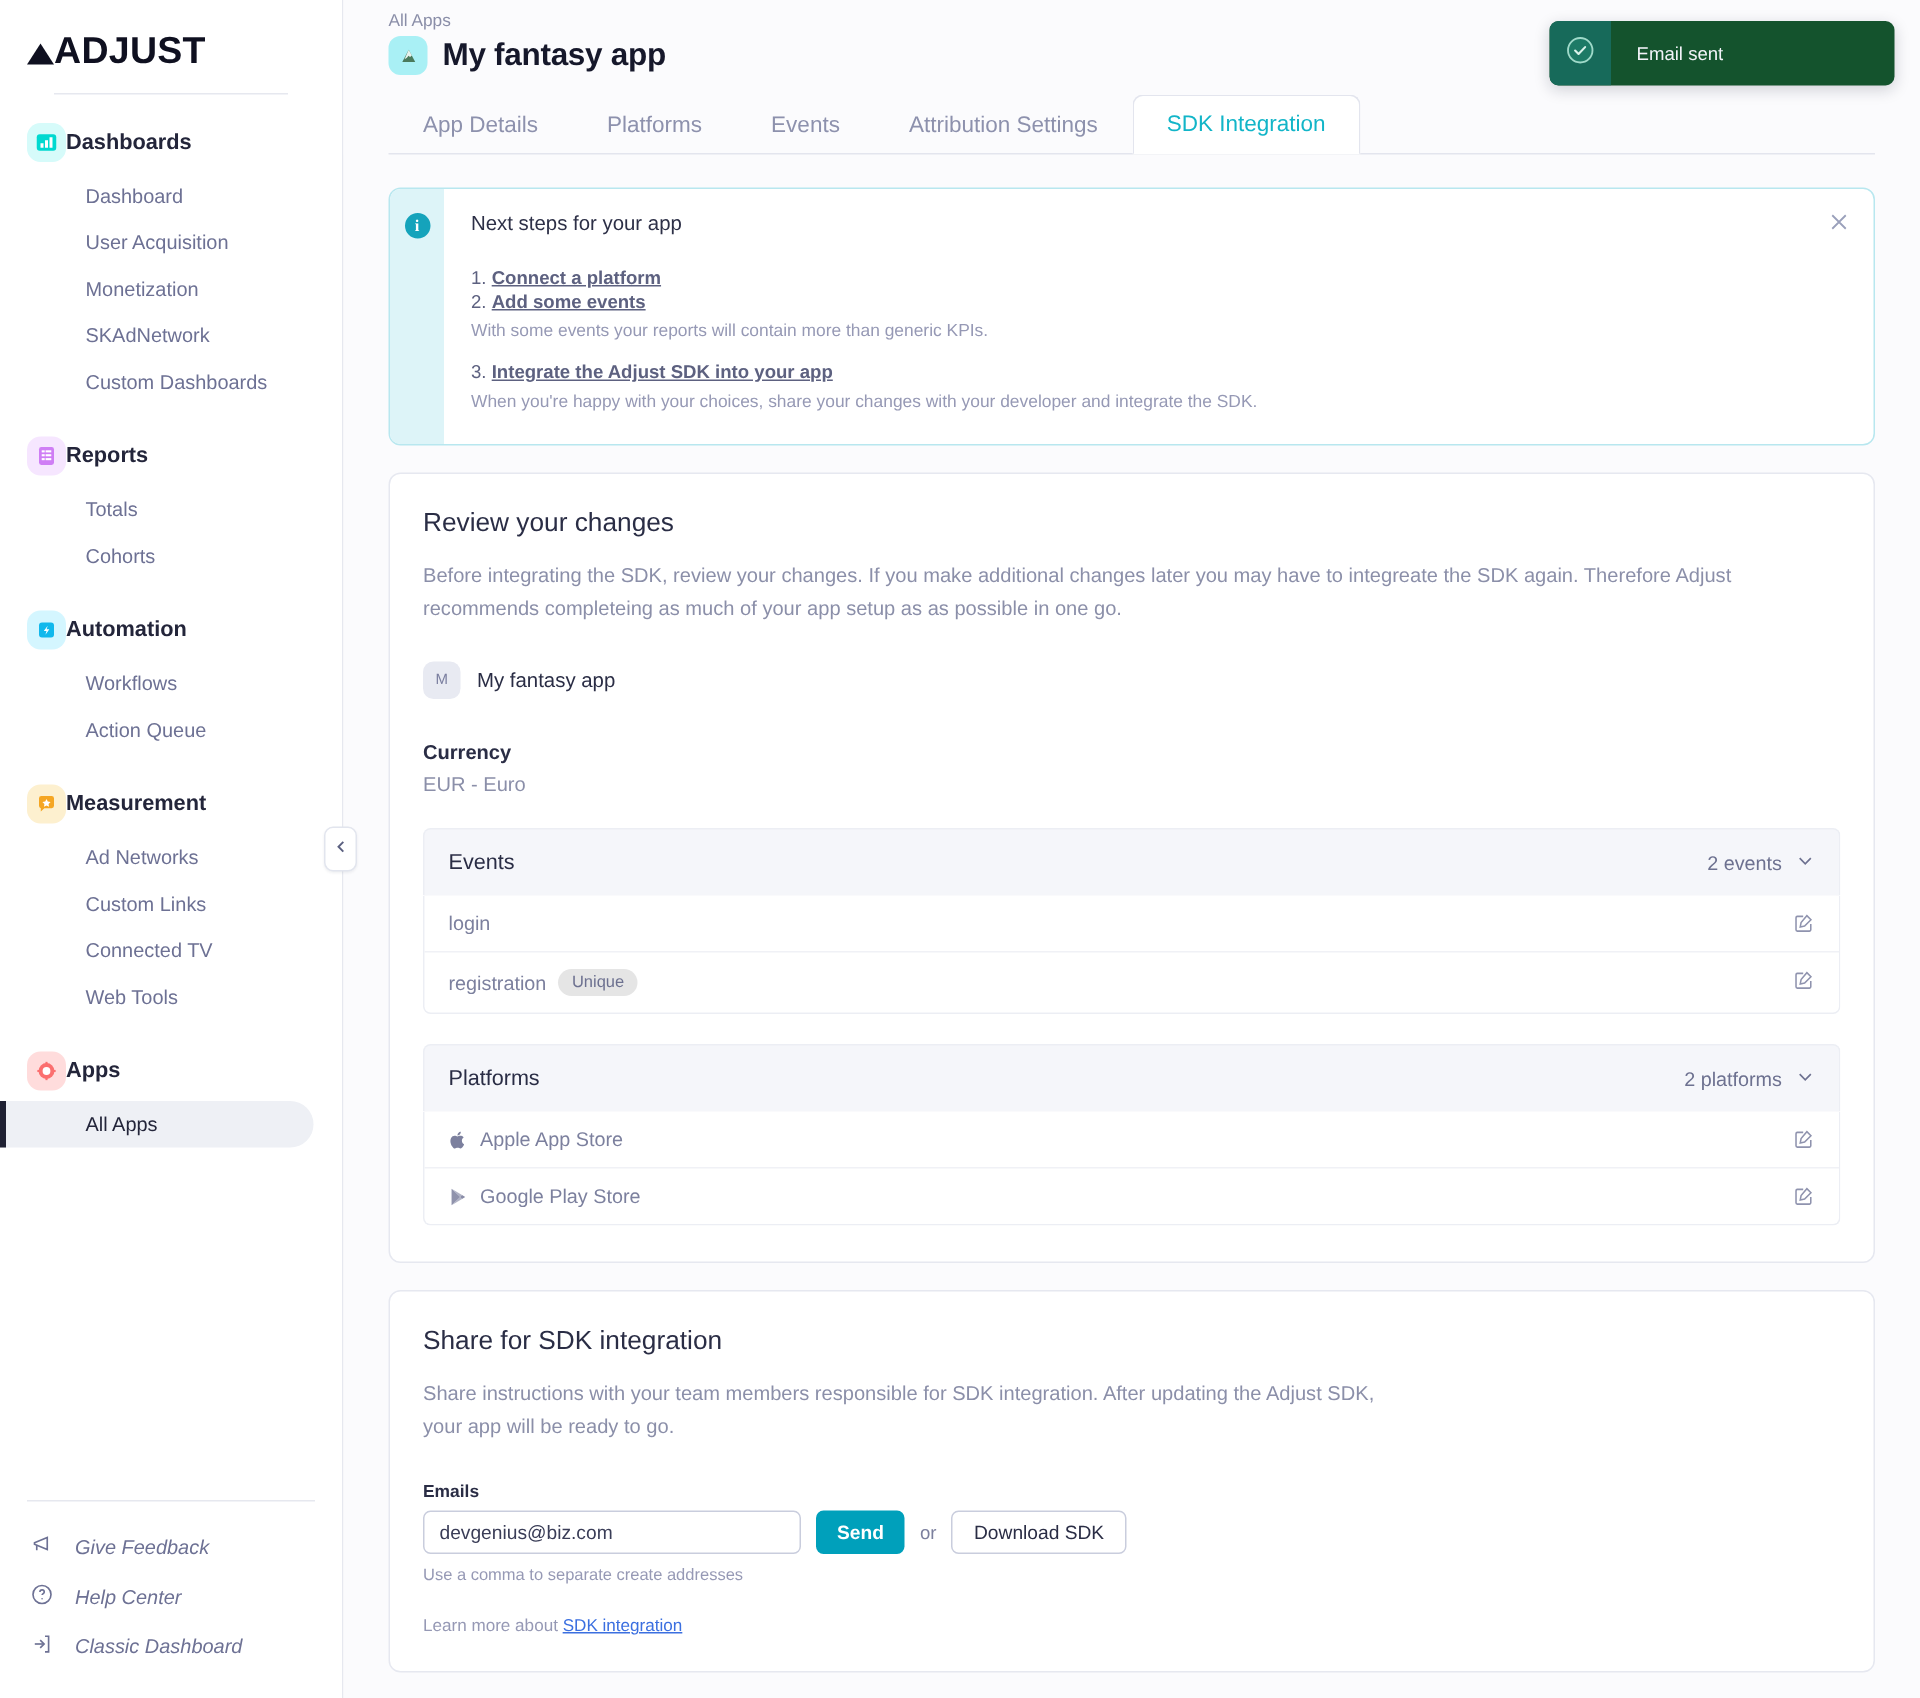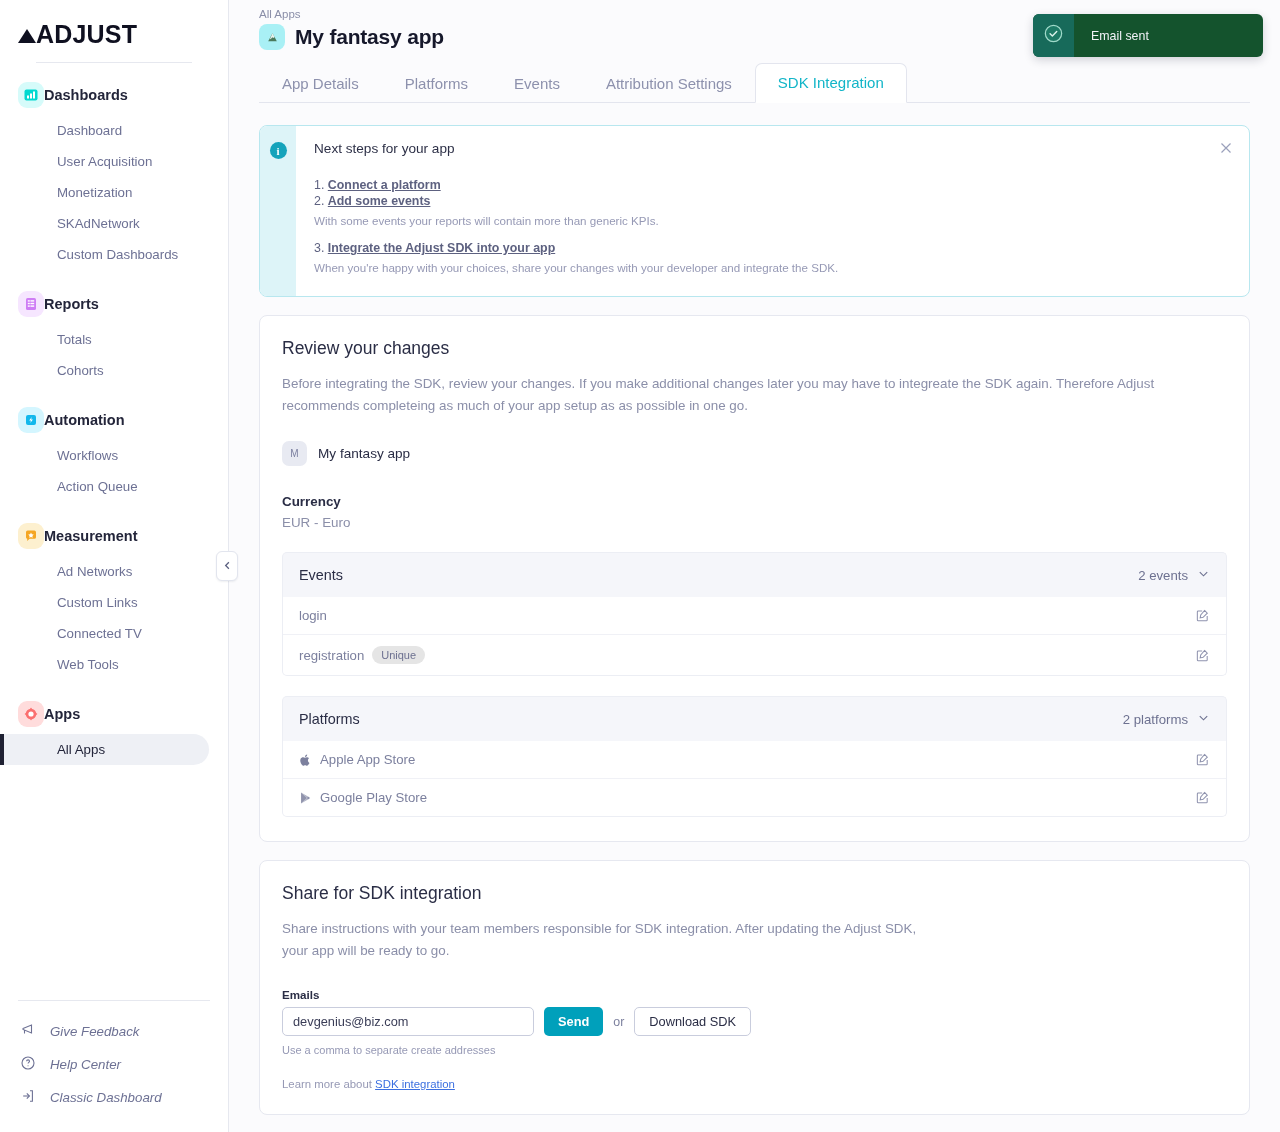--- a/index.html
+++ b/index.html
@@ -163,21 +163,21 @@
     background:#f5f6fa; border-radius:5px 5px 0 0;
     display:flex; align-items:center; justify-content:space-between;
     padding:14px 16px; border:1px solid #eceef4; border-bottom:none;
   }
   .sec-title { font-size:14.4px; color:#2a2d45; font-weight:400; }
   .sec-count {
     font-size:13.2px; color:#6d7190; display:flex; align-items:center; gap:9px; cursor:pointer;
   }
   .sec-body { border:1px solid #eceef4; border-top:none; border-radius:0 0 5px 5px; }
   .row {
-    display:flex; align-items:center; justify-content:space-between;
+    display:flex; justify-content:space-between;
     padding:11px 16px; border-bottom:1px solid #f0f1f6;gap:48px;
   }
   .row:last-child { border-bottom:none; }
   .row-left { display:flex; align-items:center; gap:8px; }
   .row-label { font-size:13.2px; color:#7c809e; }
   .badge {
     font-size:11px; color:#6d7190; background:#e5e5e5;
     border-radius:10px; padding:3px 9px;
   }
   .edit-btn { cursor:pointer; color:#8f93ae; display:flex; }

